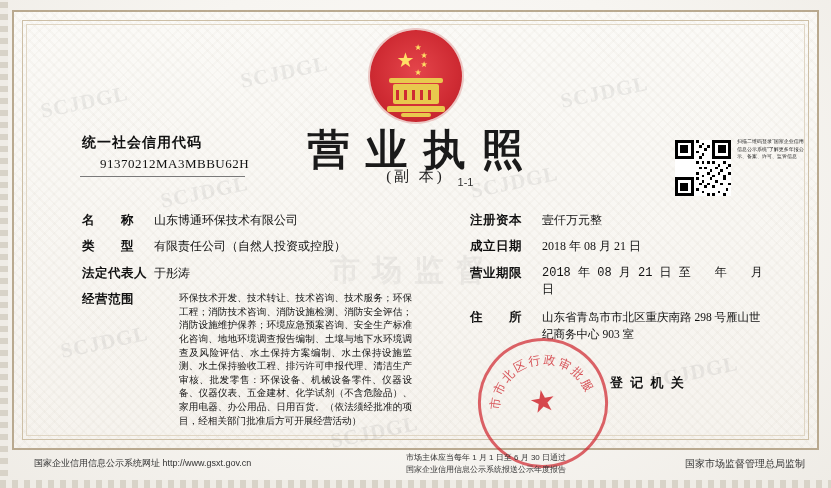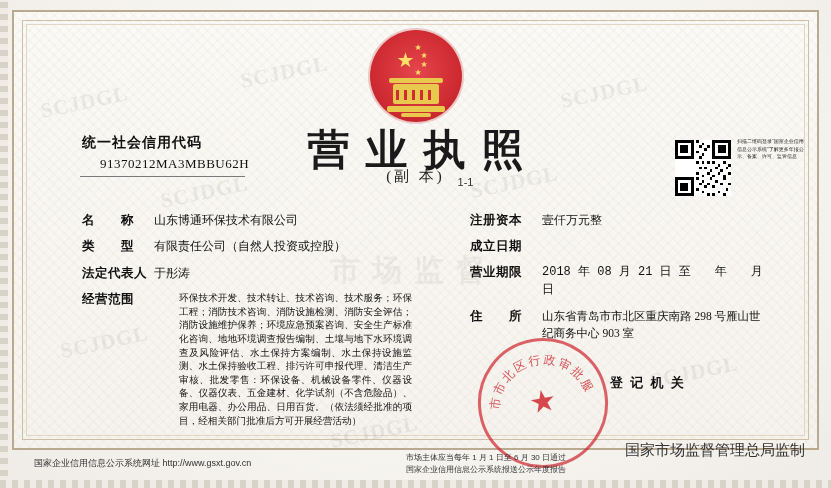--- a/index.html
+++ b/index.html
@@ -157,21 +157,21 @@
   }
   
   .footer-left{
     position:absolute;left:34px;bottom:18px;font-size:9px;color:#333;
   }
   .footer-center{
     position:absolute;left:406px;bottom:12px;font-size:8px;color:#333;
     line-height:1.5;text-align:left;
   }
   .footer-right{
-    position:absolute;right:26px;bottom:28px;font-size:15px;color:#333;
+    position:absolute;right:26px;bottom:17px;font-size:10px;color:#333;
   }
   .bottom-bar{
     position:absolute;left:0;right:0;bottom:0;height:8px;
     background:repeating-linear-gradient(90deg,#d8d3c8 0 6px,#efece6 6px 12px);
   }
   .left-edge{
     position:absolute;left:0;top:0;bottom:0;width:8px;
     background:repeating-linear-gradient(0deg,#d8d3c8 0 6px,#efece6 6px 12px);
   }
 </style>
@@ -304,20 +304,21 @@
     </div>
   </div>
 
   <div class="col-r">
     <div class="row">
       <div class="lbl">注册资本</div>
       <div class="val">壹仟万元整</div>
     </div>
     <div class="row">
       <div class="lbl">成立日期</div>
+      <div class="val">2018 年 08 月 21 日</div>
     </div>
     <div class="row">
       <div class="lbl">营业期限</div>
       <div class="val term-line">2018 年 08 月 21 日 至　　年　　月　　日</div>
     </div>
     <div class="row addr">
       <div class="lbl">住　　所</div>
       <div class="val">山东省青岛市市北区重庆南路 298 号雁山世纪商务中心 903 室</div>
     </div>
   </div>

